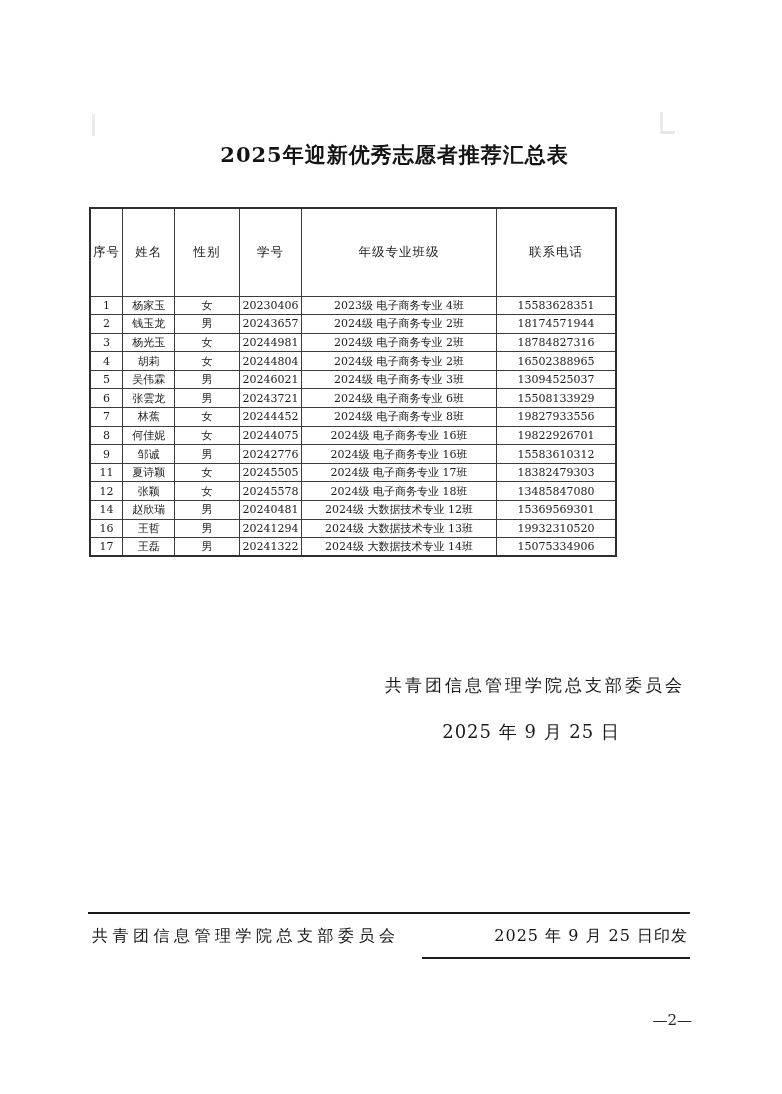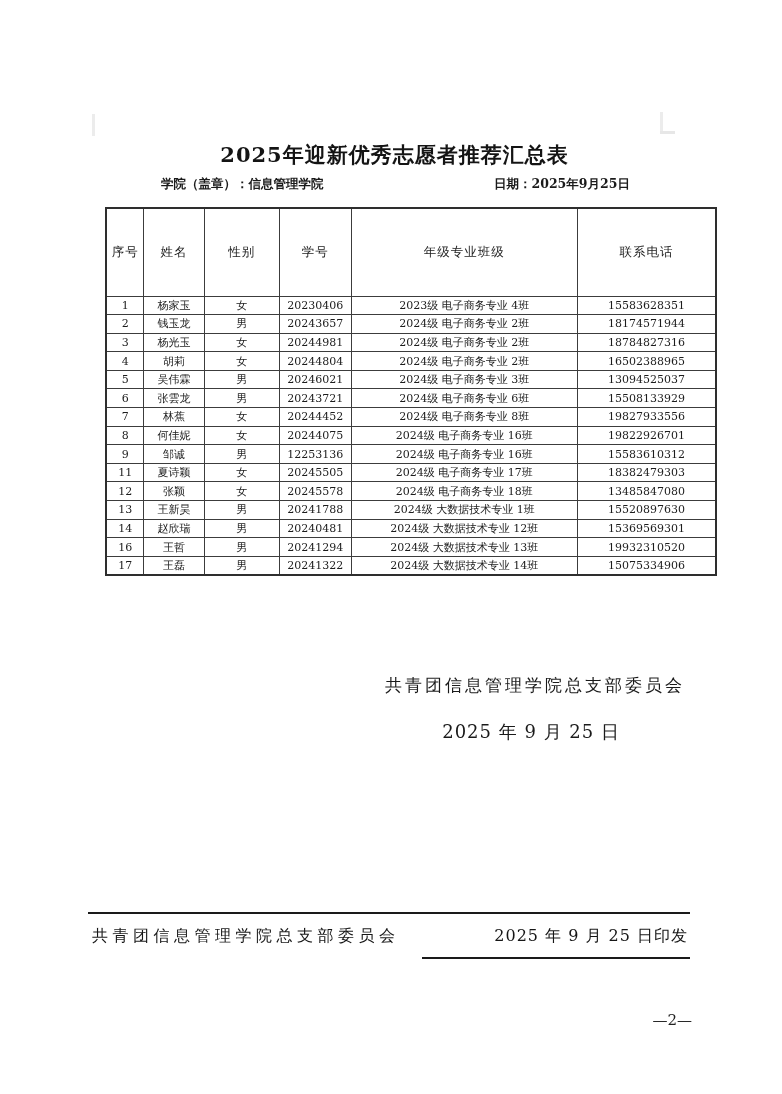--- a/index.html
+++ b/index.html
@@ -21,21 +21,21 @@
   .doc-title{
     position:absolute;left:97px;top:141px;width:595px;
     text-align:center;font-size:21px;font-weight:bold;
     letter-spacing:1px;color:#141414;
   }
   .meta-row{position:absolute;left:97px;top:176px;width:595px;height:18px;font-size:12.5px;font-weight:bold;color:#1a1a1a;}
   .meta-college{position:absolute;left:64px;top:0;}
   .meta-date{position:absolute;left:397px;top:0;}
 
   table.roster{
-    position:absolute;left:105px;top:207px;width:612px;
+    position:absolute;left:89px;top:207px;width:528px;
     border-collapse:collapse;table-layout:fixed;
     font-size:11px;color:#1c1c1c;
   }
   table.roster{border:2px solid #2e2e2e;}
   table.roster th,table.roster td{
     border:1px solid #3c3c3c;
     text-align:center;vertical-align:middle;
     padding:0;overflow:hidden;white-space:nowrap;
   }
   table.roster thead tr{height:88px;}
@@ -72,24 +72,20 @@
 <body>
 
 <div class="page">
 
   <div class="mark mark-left-v"></div>
   <div class="mark mark-right-v"></div>
   <div class="mark mark-right-h"></div>
 
   <div class="doc-title">2025年迎新优秀志愿者推荐汇总表</div>
 
-  <div class="meta-row">
-    <span class="meta-college">学院（盖章）：信息管理学院</span>
-    <span class="meta-date">日期：2025年9月25日</span>
-  </div>
 
   <table class="roster">
     <colgroup>
       <col style="width:6.2%">
       <col style="width:9.9%">
       <col style="width:12.3%">
       <col style="width:11.8%">
       <col style="width:37.1%">
       <col style="width:22.7%">
     </colgroup>
@@ -165,47 +161,39 @@
           <td>何佳妮</td>
           <td>女</td>
           <td>20244075</td>
           <td>2024级 电子商务专业 16班</td>
           <td>19822926701</td>
         </tr>
         <tr>
           <td>9</td>
           <td>邹诚</td>
           <td>男</td>
-          <td>12253136</td>
+          <td>20242776</td>
           <td>2024级 电子商务专业 16班</td>
           <td>15583610312</td>
         </tr>
         <tr>
           <td>11</td>
           <td>夏诗颖</td>
           <td>女</td>
           <td>20245505</td>
           <td>2024级 电子商务专业 17班</td>
           <td>18382479303</td>
         </tr>
         <tr>
           <td>12</td>
           <td>张颖</td>
           <td>女</td>
           <td>20245578</td>
           <td>2024级 电子商务专业 18班</td>
           <td>13485847080</td>
-        </tr>
-        <tr>
-          <td>13</td>
-          <td>王新昊</td>
-          <td>男</td>
-          <td>20241788</td>
-          <td>2024级 大数据技术专业 1班</td>
-          <td>15520897630</td>
         </tr>
         <tr>
           <td>14</td>
           <td>赵欣瑞</td>
           <td>男</td>
           <td>20240481</td>
           <td>2024级 大数据技术专业 12班</td>
           <td>15369569301</td>
         </tr>
         <tr>

